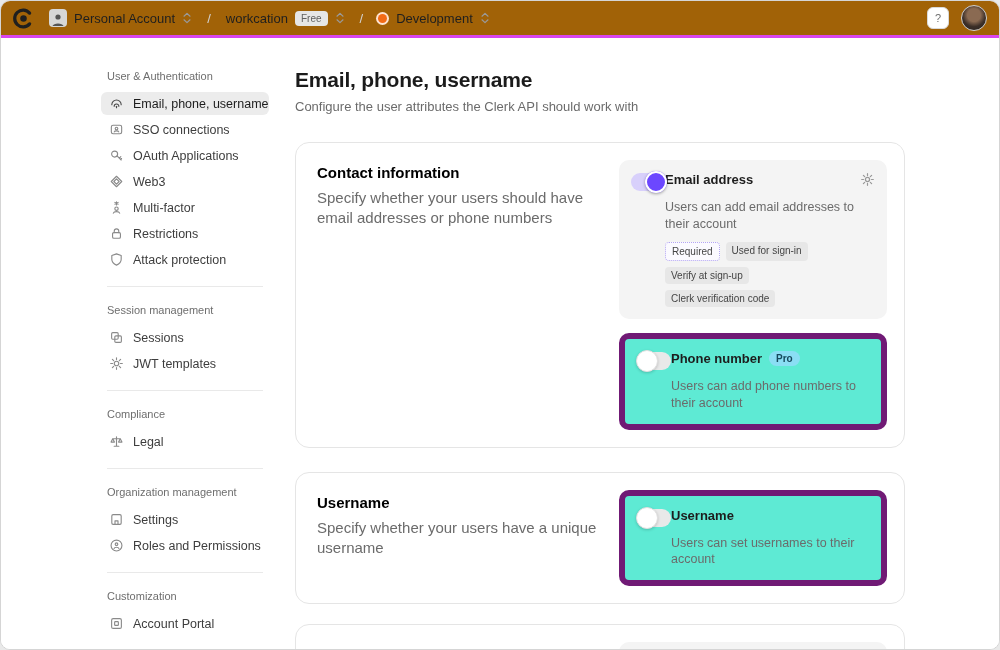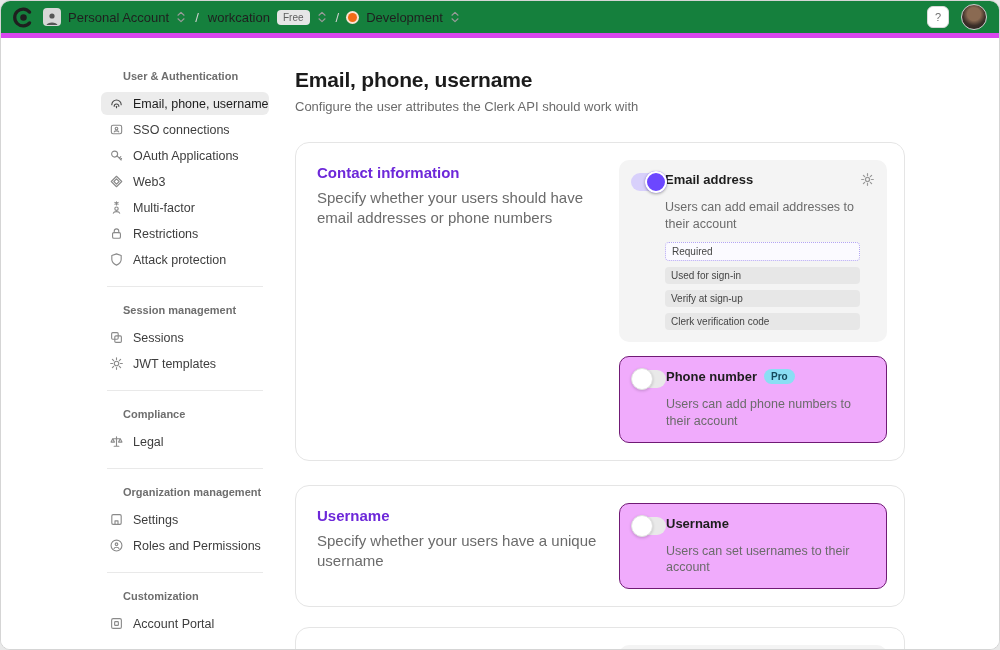--- a/index.html
+++ b/index.html
@@ -1,22 +1,22 @@
 <!DOCTYPE html>
 <html><head>
 <meta charset="utf-8">
 <style>
   * { margin:0; padding:0; box-sizing:border-box; }
   html,body { background:#e9e9e9; font-family:"Liberation Sans","DejaVu Sans",sans-serif; }
   .window { width:1000px; height:650px; background:#fff; border:1px solid #d5d5d5;
             border-radius:10px; overflow:hidden; position:relative; }
 
   
-  .topbar { height:37px; background:#15803d; border-bottom:5px solid #d946ef;
-            display:flex; align-items:center; padding:0 12px; gap:9px; }
+  .topbar { height:37px; background:#a16207; border-bottom:3px solid #d946ef;
+            display:flex; align-items:center; padding:0 12px; gap:15px; }
   .logo { width:21px; height:21px; display:flex; align-items:center; }
   .crumb { display:flex; align-items:center; gap:7px; cursor:pointer; }
   .crumb-label { font-size:13px; font-weight:500; color:#1f1f1f; }
   .mini-avatar { width:18px; height:18px; border-radius:4px; background:#d7d7d7; overflow:hidden;
                  display:flex; align-items:flex-end; justify-content:center; }
   .sep { color:#d3d3d3; font-size:13px; }
   .pill-free { background:#e6e6e6; color:#5f5f5f; font-size:10px; font-weight:500;
                padding:2px 6px; border-radius:4px; }
   .chev { width:10px; height:14px; }
   .env-dot { width:9px; height:9px; border-radius:50%; background:#f36b16;
@@ -35,51 +35,51 @@
          height:100%; display:flex; align-items:center; }
   .tab--active { color:#1b1b1b; font-weight:600; }
   .tab--active::before { content:""; position:absolute; top:-1px; left:-2px; right:-2px;
                          height:2px; background:#3a3a3a; }
 
   
   .body { display:flex; padding:30px 0 0 100px; background:#fff; }
 
   
   .sidebar { width:168px; flex:0 0 168px; margin-right:26px; }
-  .side-label { font-size:11px; color:#6e6e6e; margin:2px 0 10px 22px;font-weight:bold; }
+  .side-label { font-size:11px; color:#6e6e6e; margin:2px 0 10px 6px; }
   .side-item { display:flex; align-items:center; gap:9px; padding:4px 8px; border-radius:6px;
                font-size:12.5px; color:#3d3d3d; cursor:pointer; margin-bottom:3px; white-space:nowrap; }
   .side-item--active { background:#ececec; color:#1d1d1d; font-weight:500; }
   .icn { width:15px; height:15px; flex:0 0 15px; stroke:#8a8a8a; fill:none;
          stroke-width:1.2; stroke-linecap:round; stroke-linejoin:round; }
   .side-item--active .icn { stroke:#4a4a4a; }
   .side-div { border:none; border-top:1px solid #e9e9e9; margin:15px 6px 17px 6px; }
 
   
   .main { width:610px; }
   .page-title { font-size:21px; font-weight:700; color:#1b1b1b; letter-spacing:-0.2px; }
   .page-sub { font-size:13px; color:#6b6b6b; margin-top:7px; }
 
   .card { border:1px solid #e5e5e5; border-radius:14px; padding:17px; display:flex;
           margin-top:24px; background:#fff; }
   .card-left { flex:1; padding:4px 18px 0 4px; }
-  .card-title { font-size:15px; font-weight:600; color:#6d28d9; }
+  .card-title { font-size:15px; font-weight:600; color:#000000; }
   .card-desc { font-size:15px; color:#6b6b6b; margin-top:7px; line-height:1.35; max-width:290px; }
   .card-right { width:268px; flex:0 0 268px; display:flex; flex-direction:column; gap:14px; }
 
   .panel { border-radius:10px; padding:12px; display:flex; gap:0; }
   .panel--filled { background:#f4f4f4; }
-  .panel--outline { background:#f0abfc; border:1px solid #701a75; }
+  .panel--outline { background:#5eead4; border:6px solid #701a75; }
   .panel-body { flex:1; min-width:0; }
   .panel-title-row { display:flex; align-items:center; gap:7px; }
   .panel-title { font-size:13px; font-weight:600; color:#1d1d1d; }
   .panel-desc { font-size:12.5px; color:#6b6b6b; margin-top:12px; line-height:1.35; }
   .pro-badge { background:#8ADEF4; color:#15495c; font-size:10px; font-weight:600;
                padding:2px 7px; border-radius:999px; }
-  .badges { display:flex; flex-wrap:wrap; gap:6px; margin-top:9px;flex-direction:column; }
+  .badges { display:flex; flex-wrap:wrap; gap:6px; margin-top:9px; }
   .badge { font-size:10px; color:#454545; background:#e7e7e7; border-radius:4px; padding:3px 6px; }
   .badge--dotted { background:#fbfaff; border:1px dotted #b3a5f2; }
   .gear { width:15px; height:15px; flex:0 0 15px; stroke:#9a9a9a; fill:none;
           stroke-width:1.3; stroke-linecap:round; cursor:pointer; }
 
   
   .toggle { width:34px; height:18px; border-radius:999px; position:relative; flex:0 0 34px;
             margin-top:1px; cursor:pointer; }
   .toggle--on { background:#d8d0fb; }
   .toggle--on .knob { position:absolute; right:-2px; top:-2px; width:22px; height:22px;

